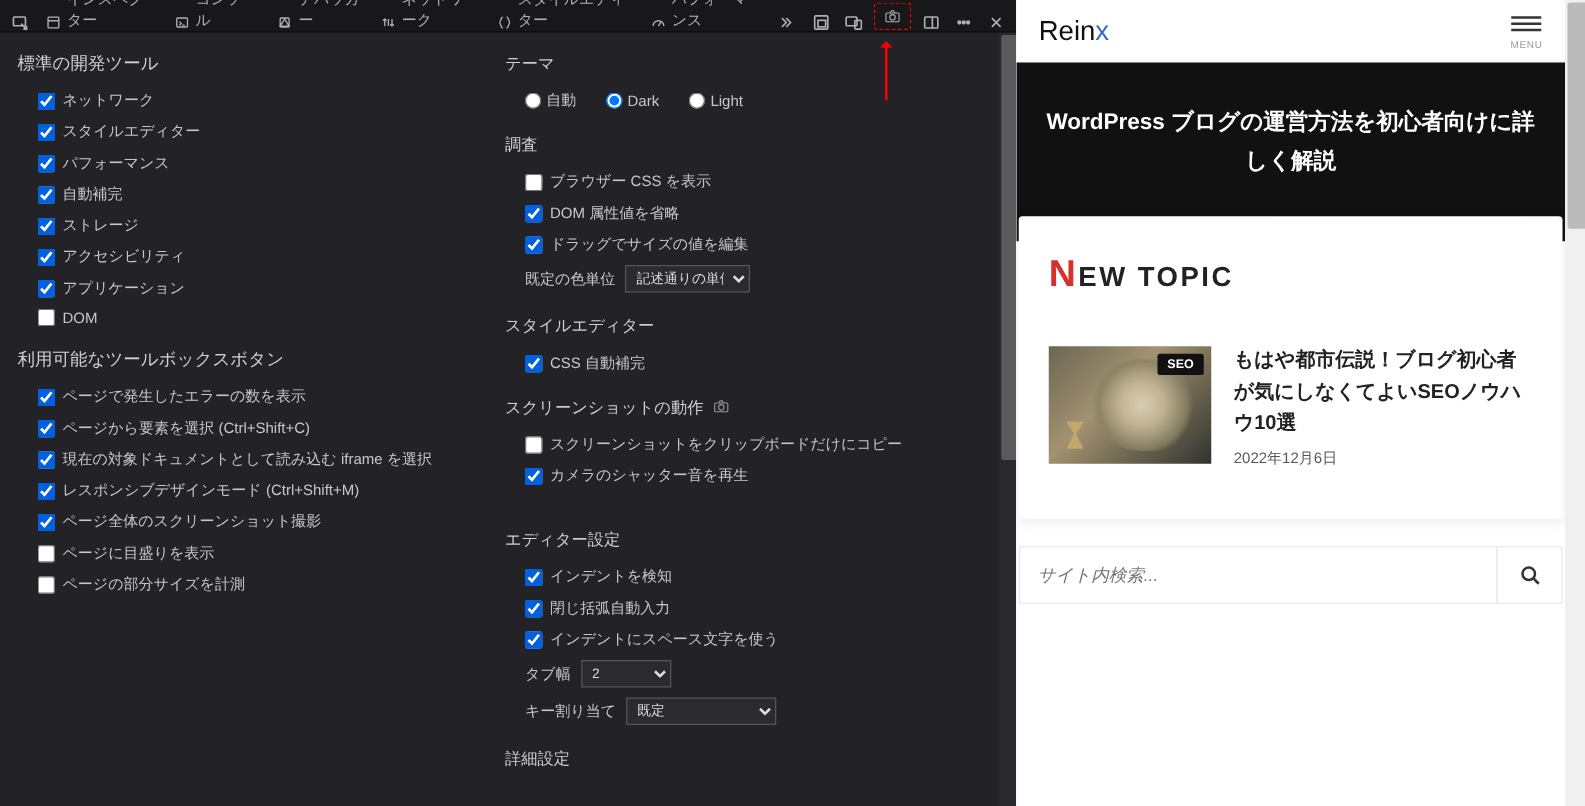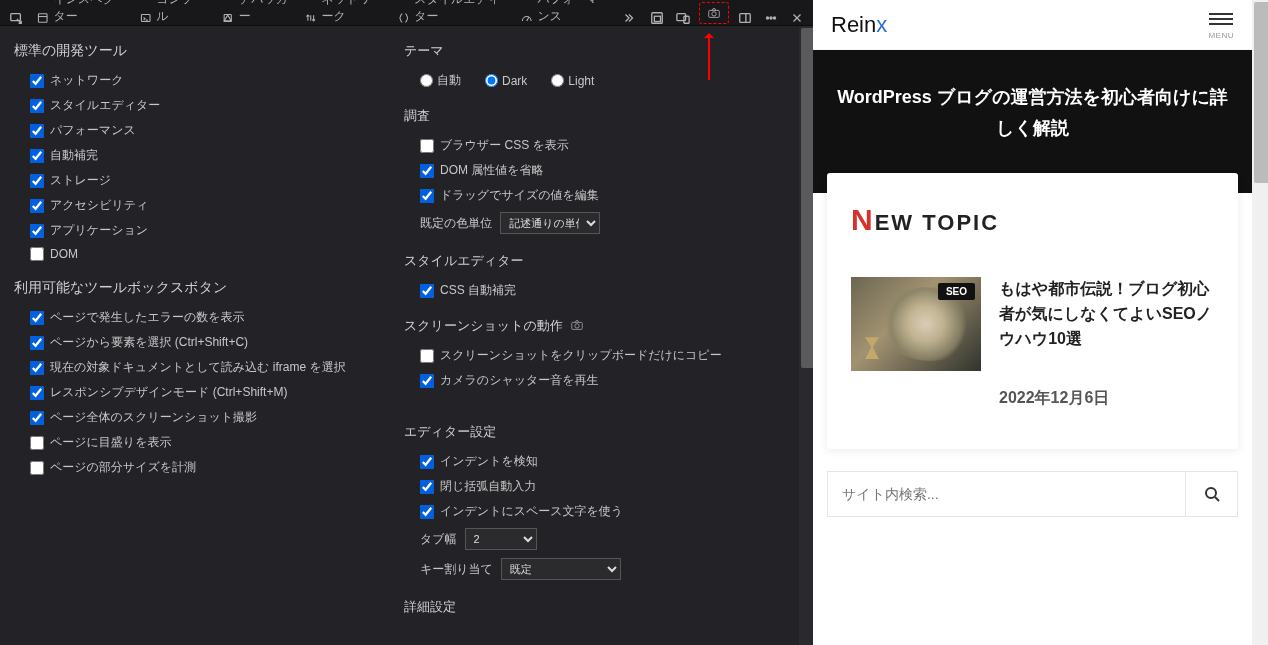--- a/index.html
+++ b/index.html
@@ -192,21 +192,21 @@
   .hero {
     background: #111;
     color: #fff;
     padding: 32px 20px 50px;
     text-align: center;
     font-size: 18px;
     font-weight: 600;
     line-height: 1.7;
   }
 
-  .content-wrap { padding: 0 14px; }
+  .content-wrap { padding: 0 2px; }
   .card {
     background: #fff;
     border-radius: 3px;
     margin-top: -20px;
     padding: 30px 24px 40px;
     box-shadow: 0 2px 10px rgba(0,0,0,0.08);
   }
   .ntopic-title {
     font-size: 22px; font-weight: 800; letter-spacing: 2px;
     color: #222;
@@ -234,31 +234,31 @@
     opacity:0.85;
   }
   .badge {
     position: absolute; top: 6px; right: 6px;
     background: #111; color: #fff;
     font-size: 10px; font-weight: 700;
     padding: 3px 8px; border-radius: 2px;
   }
   .post-info { flex: 1; }
   .post-title { font-size: 16px; font-weight: 700; color: #222; line-height: 1.55; }
-  .post-date { font-size: 16px; color: #555; font-weight: 700; margin-top: 36px; }
+  .post-date { font-size: 12px; color: #555; font-weight: 400; margin-top: 6px; }
 
   .search-card {
     margin-top: 22px;
     background: #fff;
     border: 1px solid #e5e5e5;
     display: flex;
   }
   .search-card input {
     flex:1; border:none; outline:none;
-    padding: 14px 14px; font-size: 14px; color:#b91c1c;
+    padding: 14px 14px; font-size: 14px; color:#b91c1c;font-style:italic;
   }
   .search-card button {
     width: 52px; border: none; border-left: 1px solid #e5e5e5;
     background: #fff; cursor: pointer;
     display:flex; align-items:center; justify-content:center;
   }
   .search-card button svg { width:16px; height:16px; stroke:#333; fill:none; stroke-width:2; }
 </style>
 </head>
 <body>

